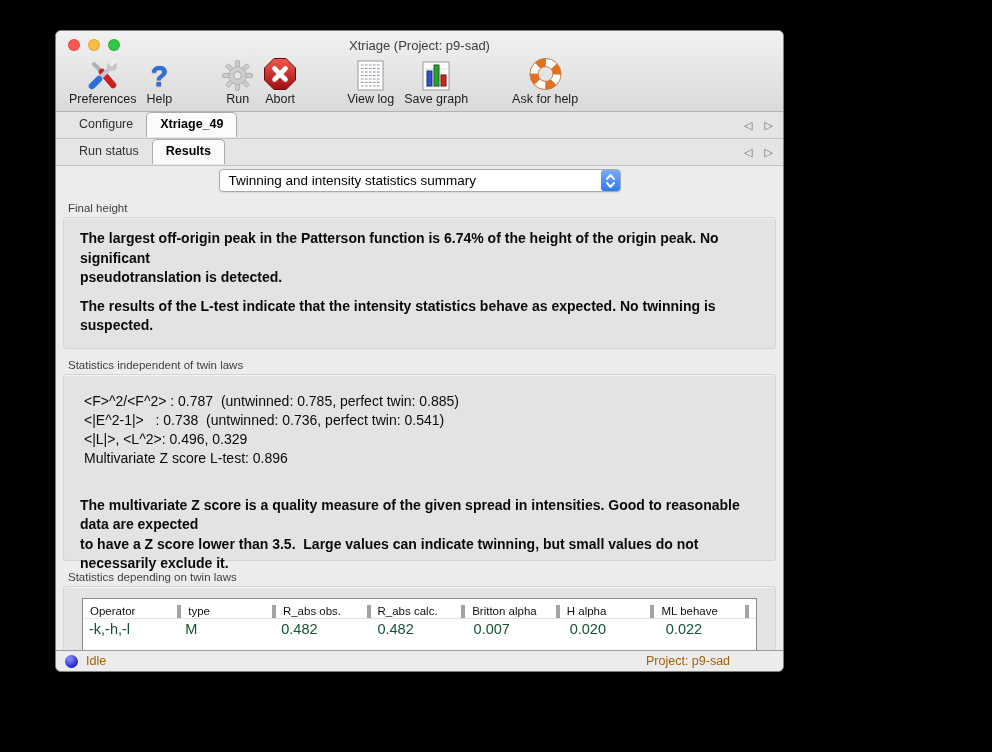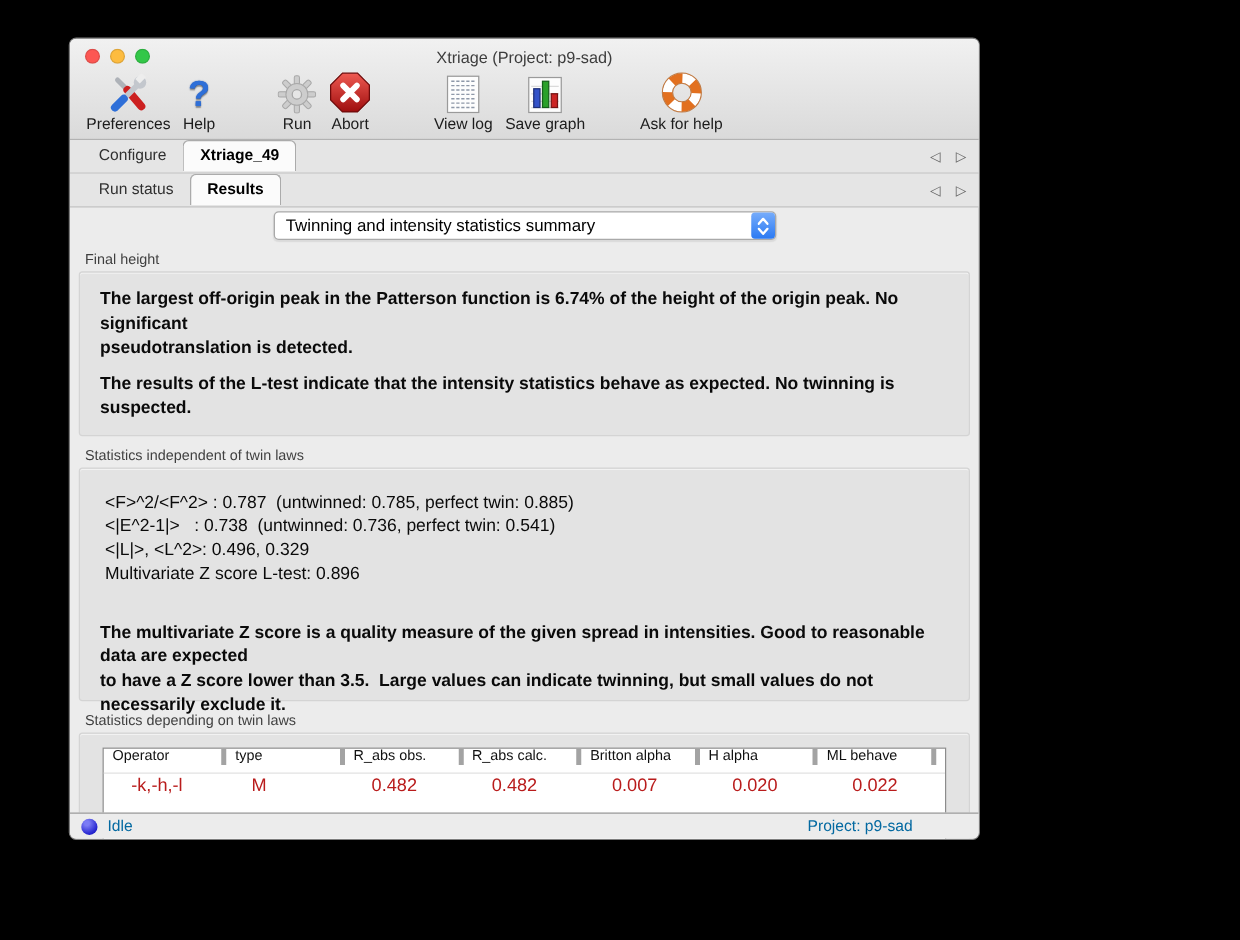--- a/index.html
+++ b/index.html
@@ -47,31 +47,31 @@
   .gbox { margin:0 7px; background:#E3E3E3; border:1px solid #D4D4D4; border-radius:3px;
           box-shadow:inset 0 1px 0 #F2F2F2; box-sizing:border-box; }
   .para { font-size:14px; color:#0a0a0a; line-height:19.5px; margin:0 0 9px;
           white-space:pre-wrap;font-weight:bold; }
   .box-verdict { padding:11px 16px 3px; }
   .box-independent { padding:17px 16px 14px; height:187px; }
   .stat-line { font-size:14px; color:#0a0a0a; line-height:19px; white-space:pre; padding-left:4px; }
   .note { margin-top:28px; margin-bottom:0; }
   .box-depending { padding:11px 18px 12px; height:100px; }
   .twin-table { background:#fff; border:1px solid #8C8C8C; height:77px; box-sizing:border-box; }
-  .thead { display:flex; height:19px; align-items:flex-start; border-bottom:1px solid #E2E2E2; }
+  .thead { display:flex; height:19px; align-items:flex-end; border-bottom:1px solid #E2E2E2; }
   .th { width:103px; box-sizing:border-box; font-size:11.5px; color:#101010;
         padding-left:7px; border-left:4px solid #a3a3a3; height:13px; line-height:13px;
         white-space:nowrap; overflow:hidden; }
   .th:first-child { border-left:none; }
   .th-fill { flex:1; }
   .trow { display:flex; margin-top:2px; }
-  .td { width:103px; box-sizing:border-box; font-size:14.5px; color:#b91c1c; padding-left:22px; white-space:nowrap; }
+  .td { width:103px; box-sizing:border-box; font-size:14.5px; color:#14532d; padding-left:6px; white-space:nowrap; }
   
   .statusbar { position:absolute; left:0; right:0; bottom:0; height:20px; background:#ECECEC;
-               border-top:1px solid #9B9B9B; display:flex; align-items:center; font-size:12.5px; color:#0369a1; }
+               border-top:1px solid #9B9B9B; display:flex; align-items:center; font-size:12.5px; color:#a16207; }
   .orb { width:13px; height:13px; border-radius:50%; margin:0 8px 0 9px;
          background:radial-gradient(circle at 35% 28%, #7C7CF5 15%, #2424CF 70%, #12129A); }
   .project { position:absolute; left:590px; }
 </style>
 </head>
 <body>
 
 <div class="window">
 
   <div class="chrome">

